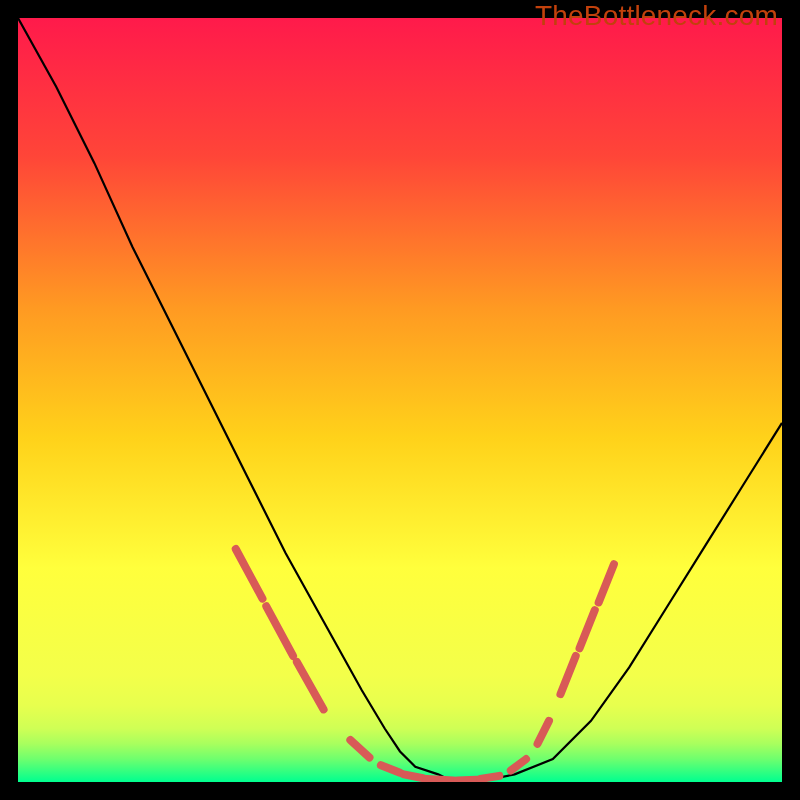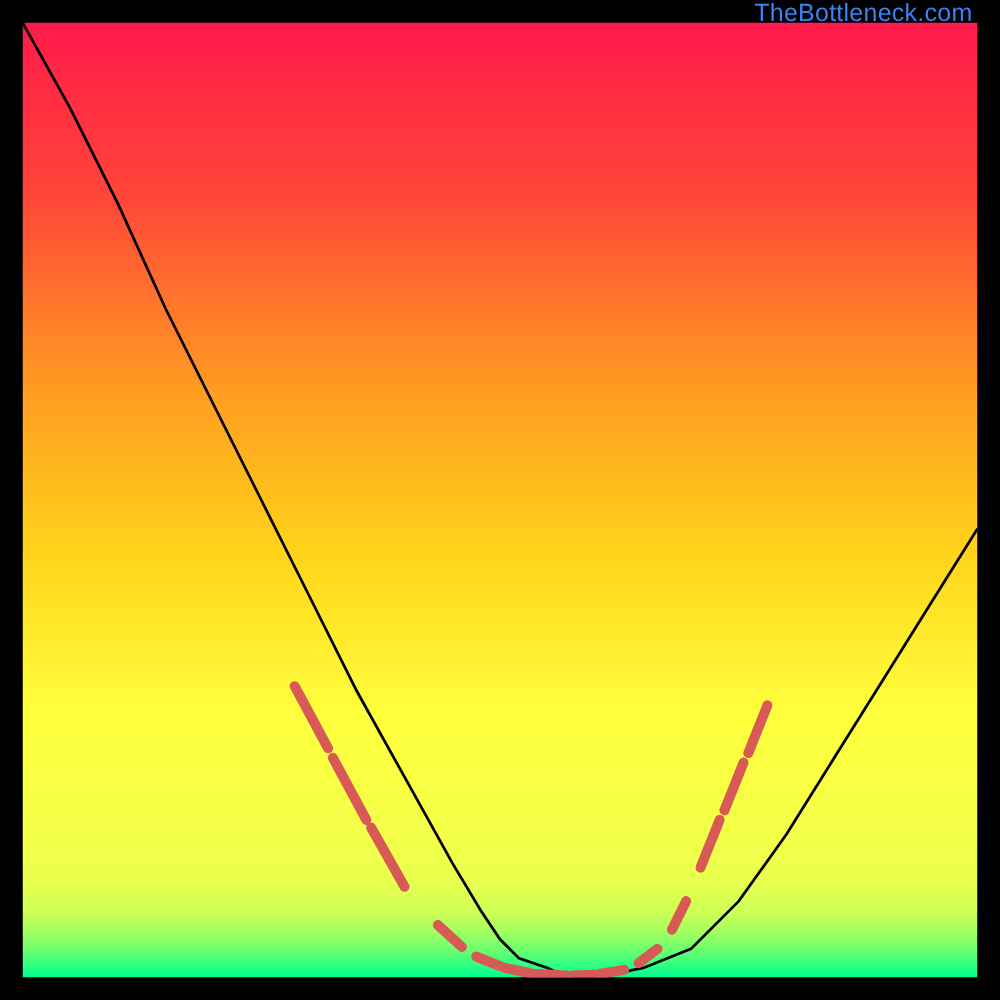--- a/index.html
+++ b/index.html
@@ -23,22 +23,22 @@
     position: absolute;
     left: 0;
     top: 0;
     width: 764px;
     height: 764px;
   }
   .watermark {
     position: absolute;
     top: 0px;
     right: 22px;
-    color: #3b82f6;
-    font-size: 20px;
+    color: #c2410c;
+    font-size: 28px;
     font-weight: 500;
     letter-spacing: 0.2px;
     z-index: 10;
   }
 </style>
 </head>
 <body>
 
 <div class="watermark">TheBottleneck.com</div>
 

